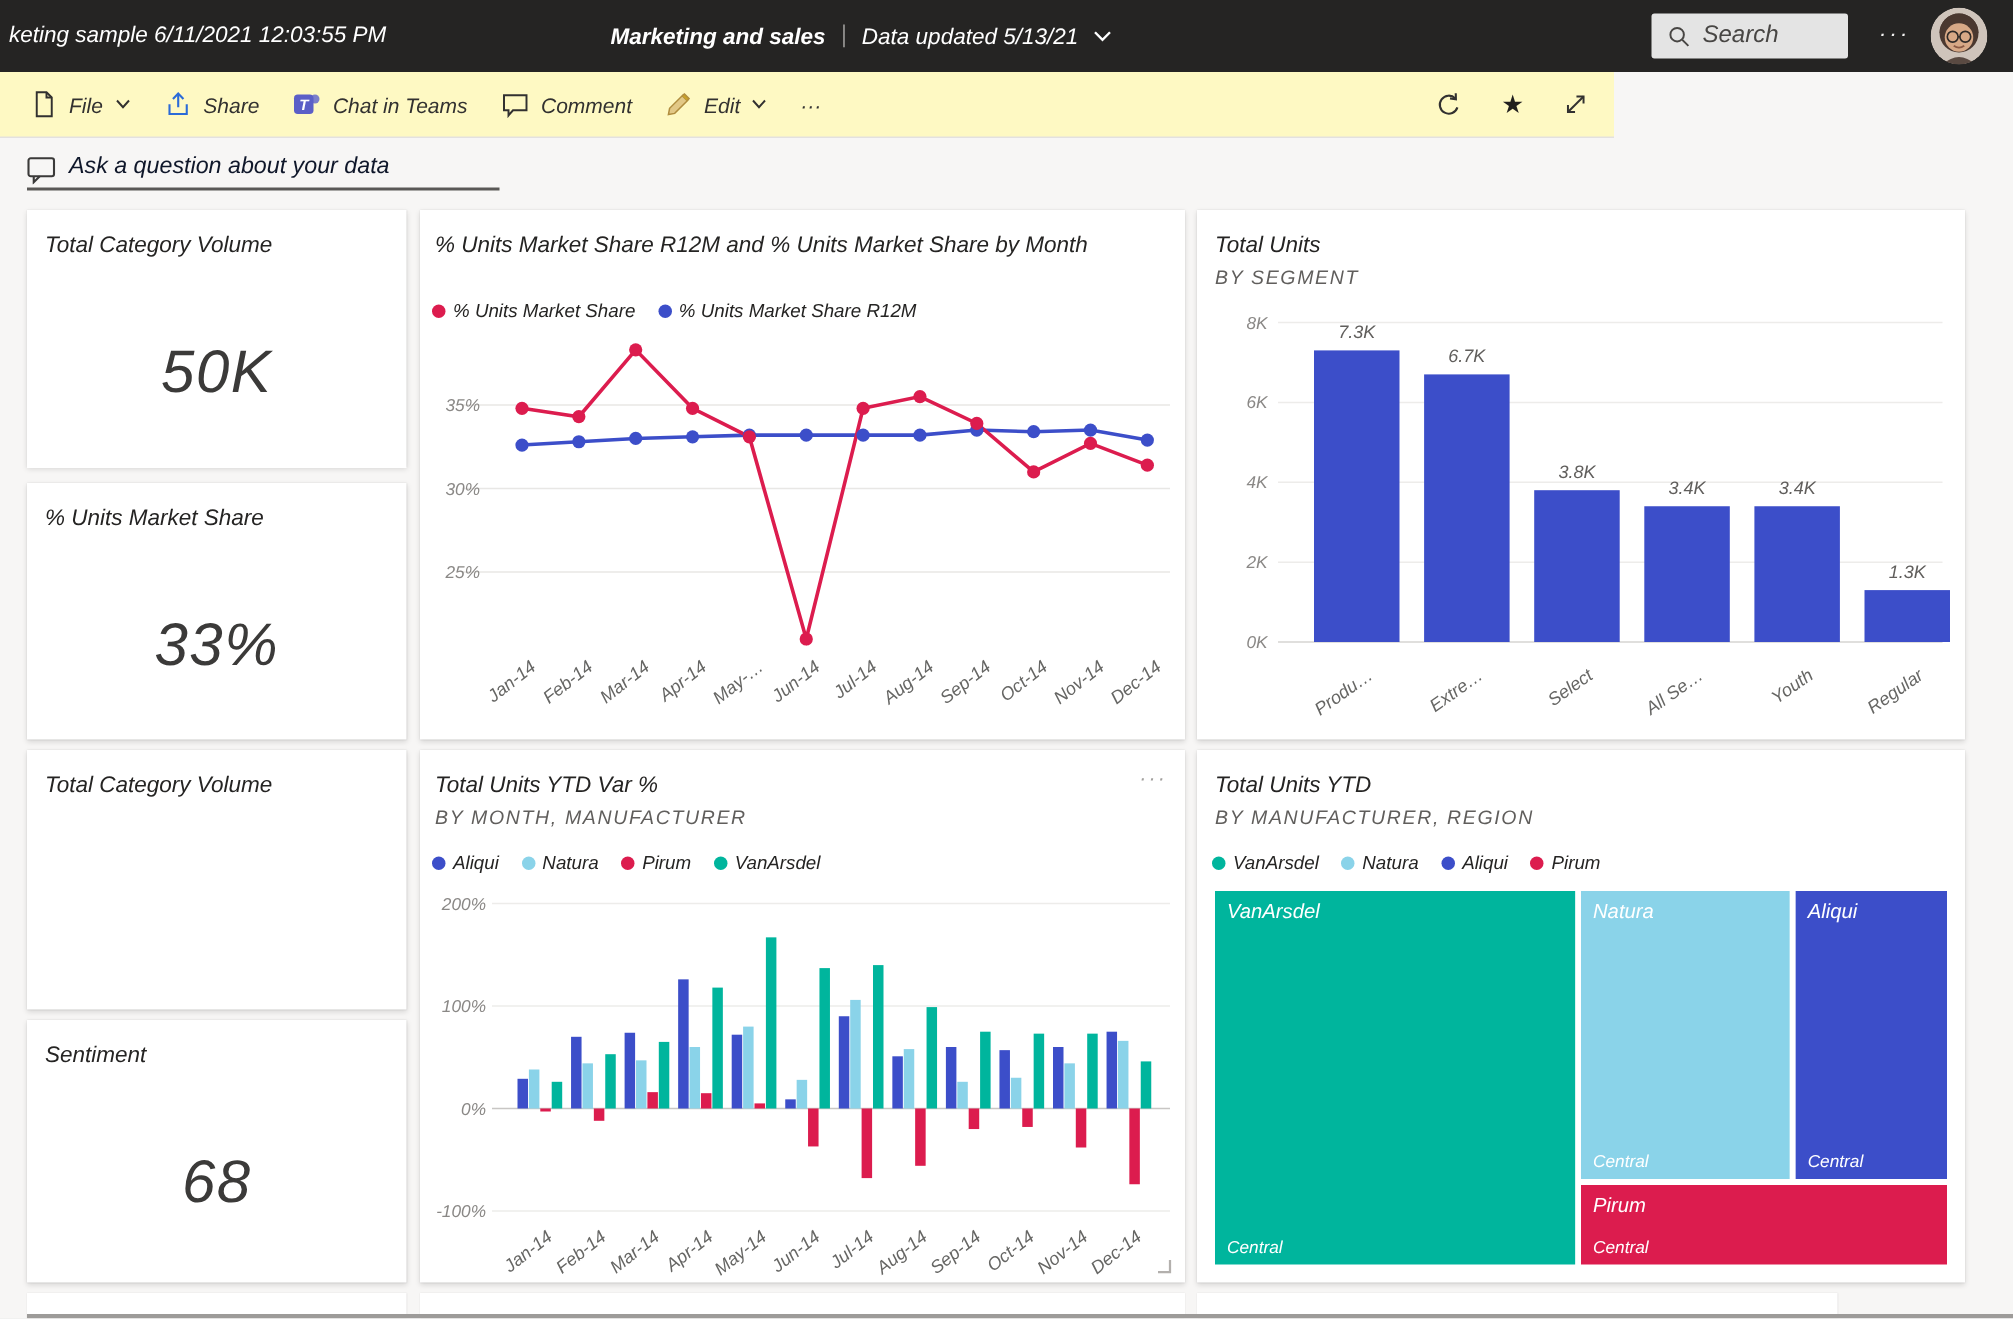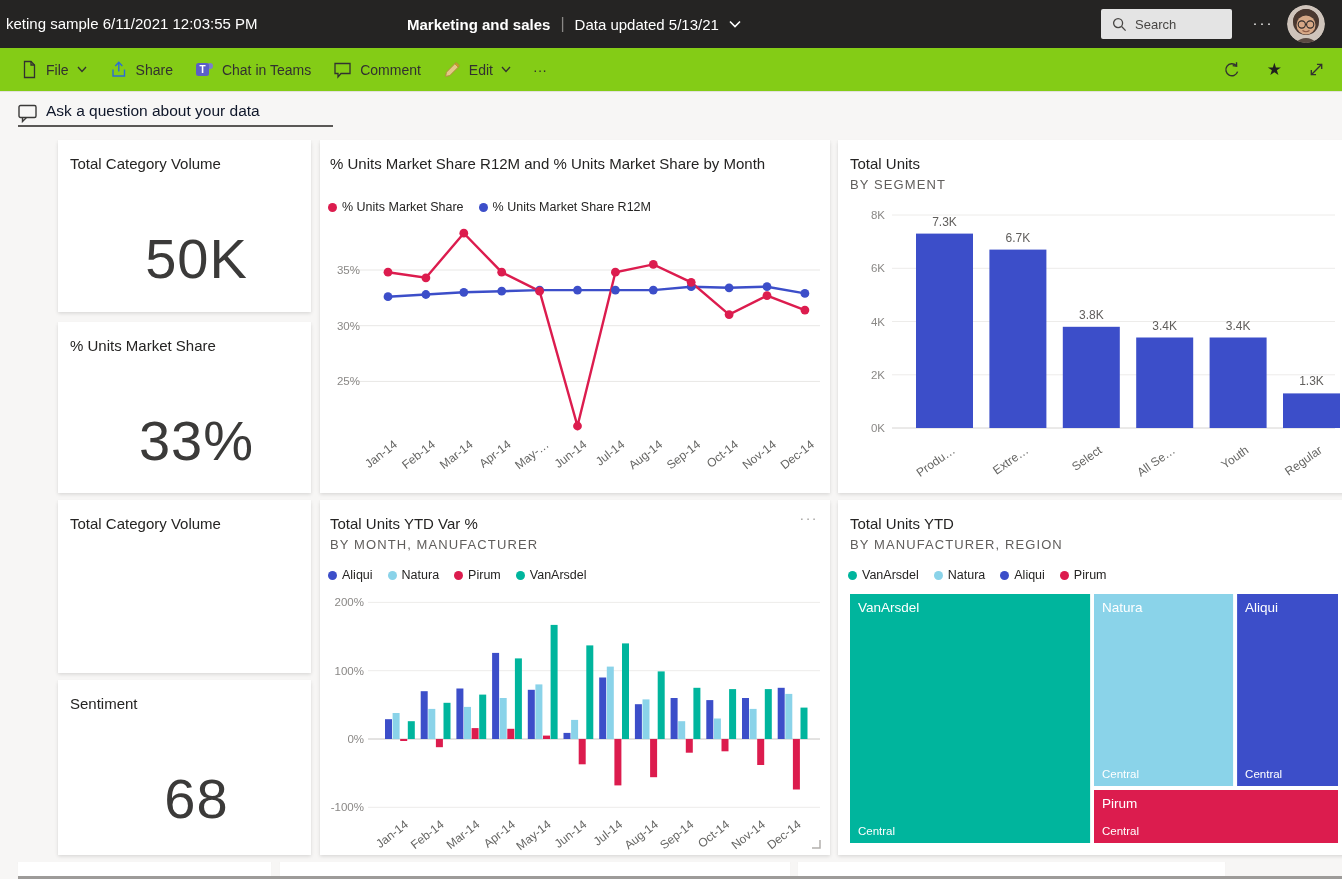--- a/index.html
+++ b/index.html
@@ -1,49 +1,49 @@
 <!DOCTYPE html>
 <html><head>
 <meta charset="utf-8">
 <style>
   * { margin:0; padding:0; box-sizing:border-box; }
   body { font-family:"Liberation Sans","DejaVu Sans",sans-serif; background:#e8e8e8; }
-  #stage { position:relative; width:1342px; height:879px; background:#F7F6F5; overflow:hidden; }
+  #stage { position:relative; width:1342px; height:879px; background:#F7F6F5; overflow:hidden;font-style:italic; }
   .abs { position:absolute; }
 
   
   #topbar { position:absolute; left:0; top:0; width:1342px; height:48px; background:#252423; }
   .tb-left { position:absolute; left:6px; top:0; height:48px; line-height:48px; color:#ffffff; font-size:15px; white-space:nowrap; }
   .tb-center { position:absolute; left:407px; top:0; height:48px; display:flex; align-items:center; gap:10px; color:#fff; }
   .tb-title { font-size:15px; font-weight:bold; }
   .tb-sep { color:#8A8886; font-size:16px; }
   .tb-updated { font-size:15px; }
   .tb-search { position:absolute; left:1101px; top:9px; width:131px; height:30px; background:#E4E4E4; border-radius:2px; display:flex; align-items:center; padding-left:11px; gap:8px; }
-  .tb-search span { color:#484644; font-size:13px; }
+  .tb-search span { color:#484644; font-size:16px; }
   .tb-ellipsis { position:absolute; left:1246px; top:0; height:48px; line-height:46px; width:34px; text-align:center; color:#F3F2F1; font-size:15px; letter-spacing:2px; cursor:pointer; }
   .tb-avatar { position:absolute; left:1287px; top:5px; width:38px; height:38px; border-radius:50%; overflow:hidden; }
 
   
-  #toolbar { position:absolute; left:0; top:48px; width:1342px; height:44px; background:#84cc16; border-bottom:1px solid #E3E1DF; }
+  #toolbar { position:absolute; left:0; top:48px; width:1076px; height:44px; background:#fef9c3; border-bottom:1px solid #E3E1DF; }
   .tool-left { position:absolute; left:10px; top:0; height:43px; display:flex; align-items:center; }
   .tool-item { display:flex; align-items:center; gap:8px; padding:0 11px; height:43px; font-size:14px; color:#323130; cursor:pointer; }
   .tool-right { position:absolute; right:4px; top:0; height:43px; display:flex; align-items:center; }
   .tool-icon-btn { padding:0 13px; height:43px; display:flex; align-items:center; cursor:pointer; }
   .star-glyph { font-size:17px; color:#201F1E; }
 
   
   #qna { position:absolute; left:18px; top:100px; width:315px; height:27px; cursor:text; }
   #qna .qtext { position:absolute; left:28px; top:2px; font-size:15.5px; color:#0f172a; white-space:nowrap; }
   #qna .qline { position:absolute; left:0; top:25px; width:315px; height:1.5px; background:#5A5856; }
 
   
-  .card { position:absolute; background:#fff; box-shadow:0 0.3px 0.9px rgba(0,0,0,0.10), 0 1.6px 3.6px rgba(0,0,0,0.13);margin-left:40px; }
+  .card { position:absolute; background:#fff; box-shadow:0 0.3px 0.9px rgba(0,0,0,0.10), 0 1.6px 3.6px rgba(0,0,0,0.13); }
   .card-title { position:absolute; left:12px; top:15px; font-size:15px; color:#252423; white-space:nowrap; }
   .card-sub { position:absolute; left:12px; top:37px; font-size:13px; color:#605E5C; letter-spacing:1.1px; white-space:nowrap; }
-  .kpi-value { position:absolute; left:12px; top:86px; width:100%; text-align:center; font-size:56px; color:#3b3a39; letter-spacing:1px; }
+  .kpi-value { position:absolute; left:0; top:86px; width:100%; text-align:center; font-size:40px; color:#3b3a39; letter-spacing:1px; }
   .legend { position:absolute; display:flex; gap:15px; font-size:12.5px; color:#252423; align-items:center; white-space:nowrap; }
   .legend-item { display:flex; align-items:center; gap:5px; }
   .dot { width:9px; height:9px; border-radius:50%; display:inline-block; }
   .chart-svg { position:absolute; left:0; top:0; }
   .more-dots { position:absolute; right:12px; top:10px; color:#A19F9D; font-size:14px; letter-spacing:1.5px; cursor:pointer; }
 
   svg text.ax  { font-family:"Liberation Sans",sans-serif; font-size:11.5px; fill:#8A8886; }
   svg text.axm { font-family:"Liberation Sans",sans-serif; font-size:12px; fill:#666664; }
   svg text.dl  { font-family:"Liberation Sans",sans-serif; font-size:12px; fill:#605E5C; }
   svg text.tm-label { font-family:"Liberation Sans",sans-serif; font-size:13.5px; fill:#ffffff; }

